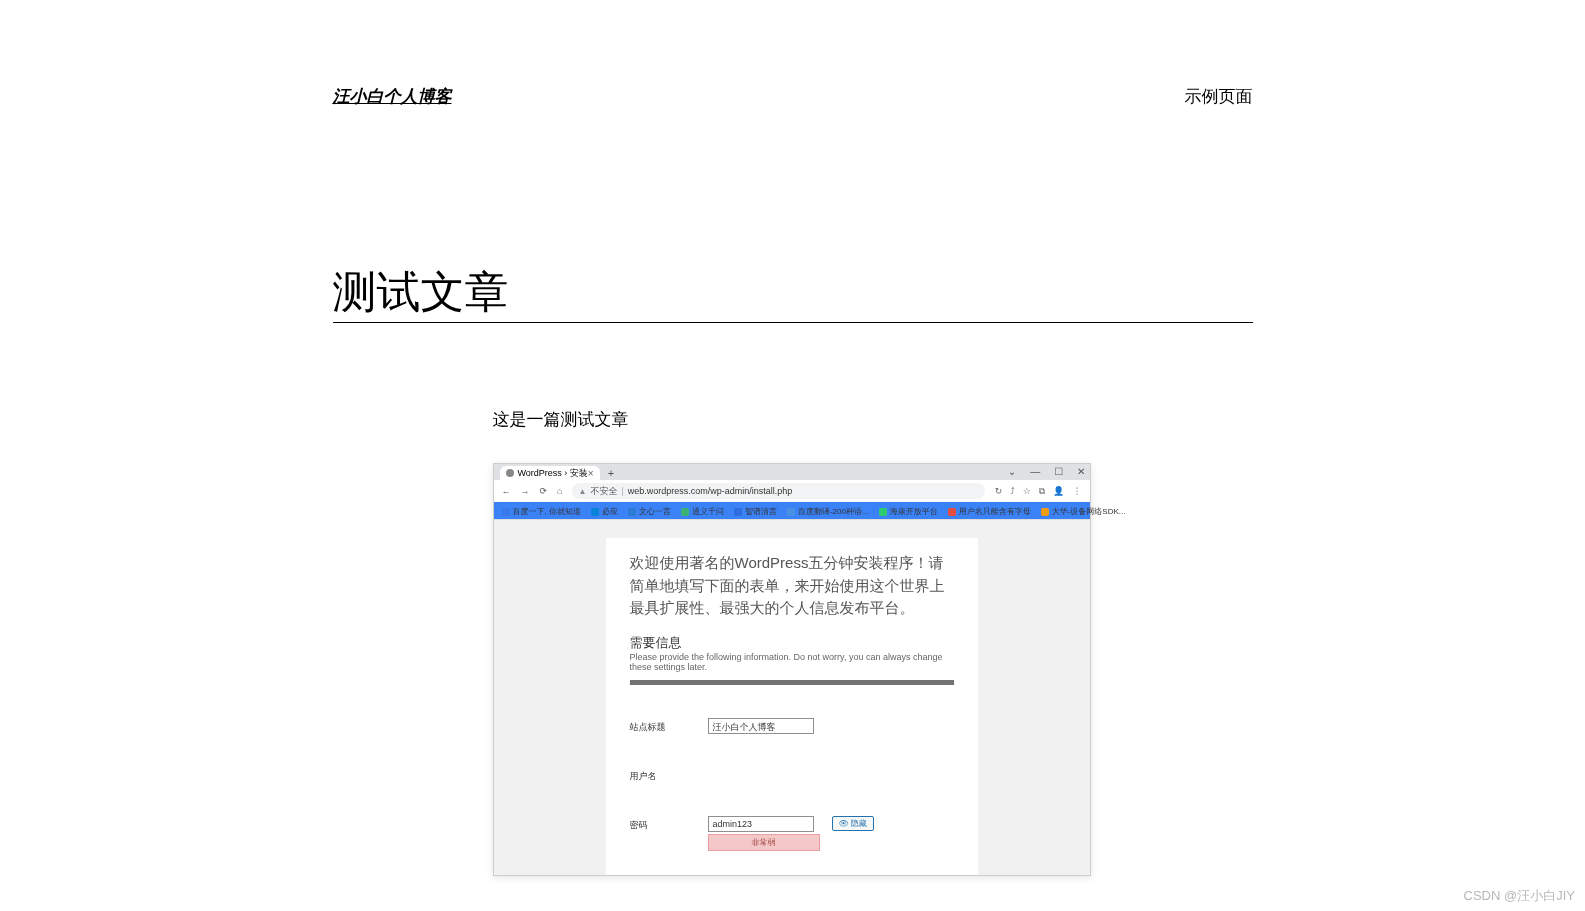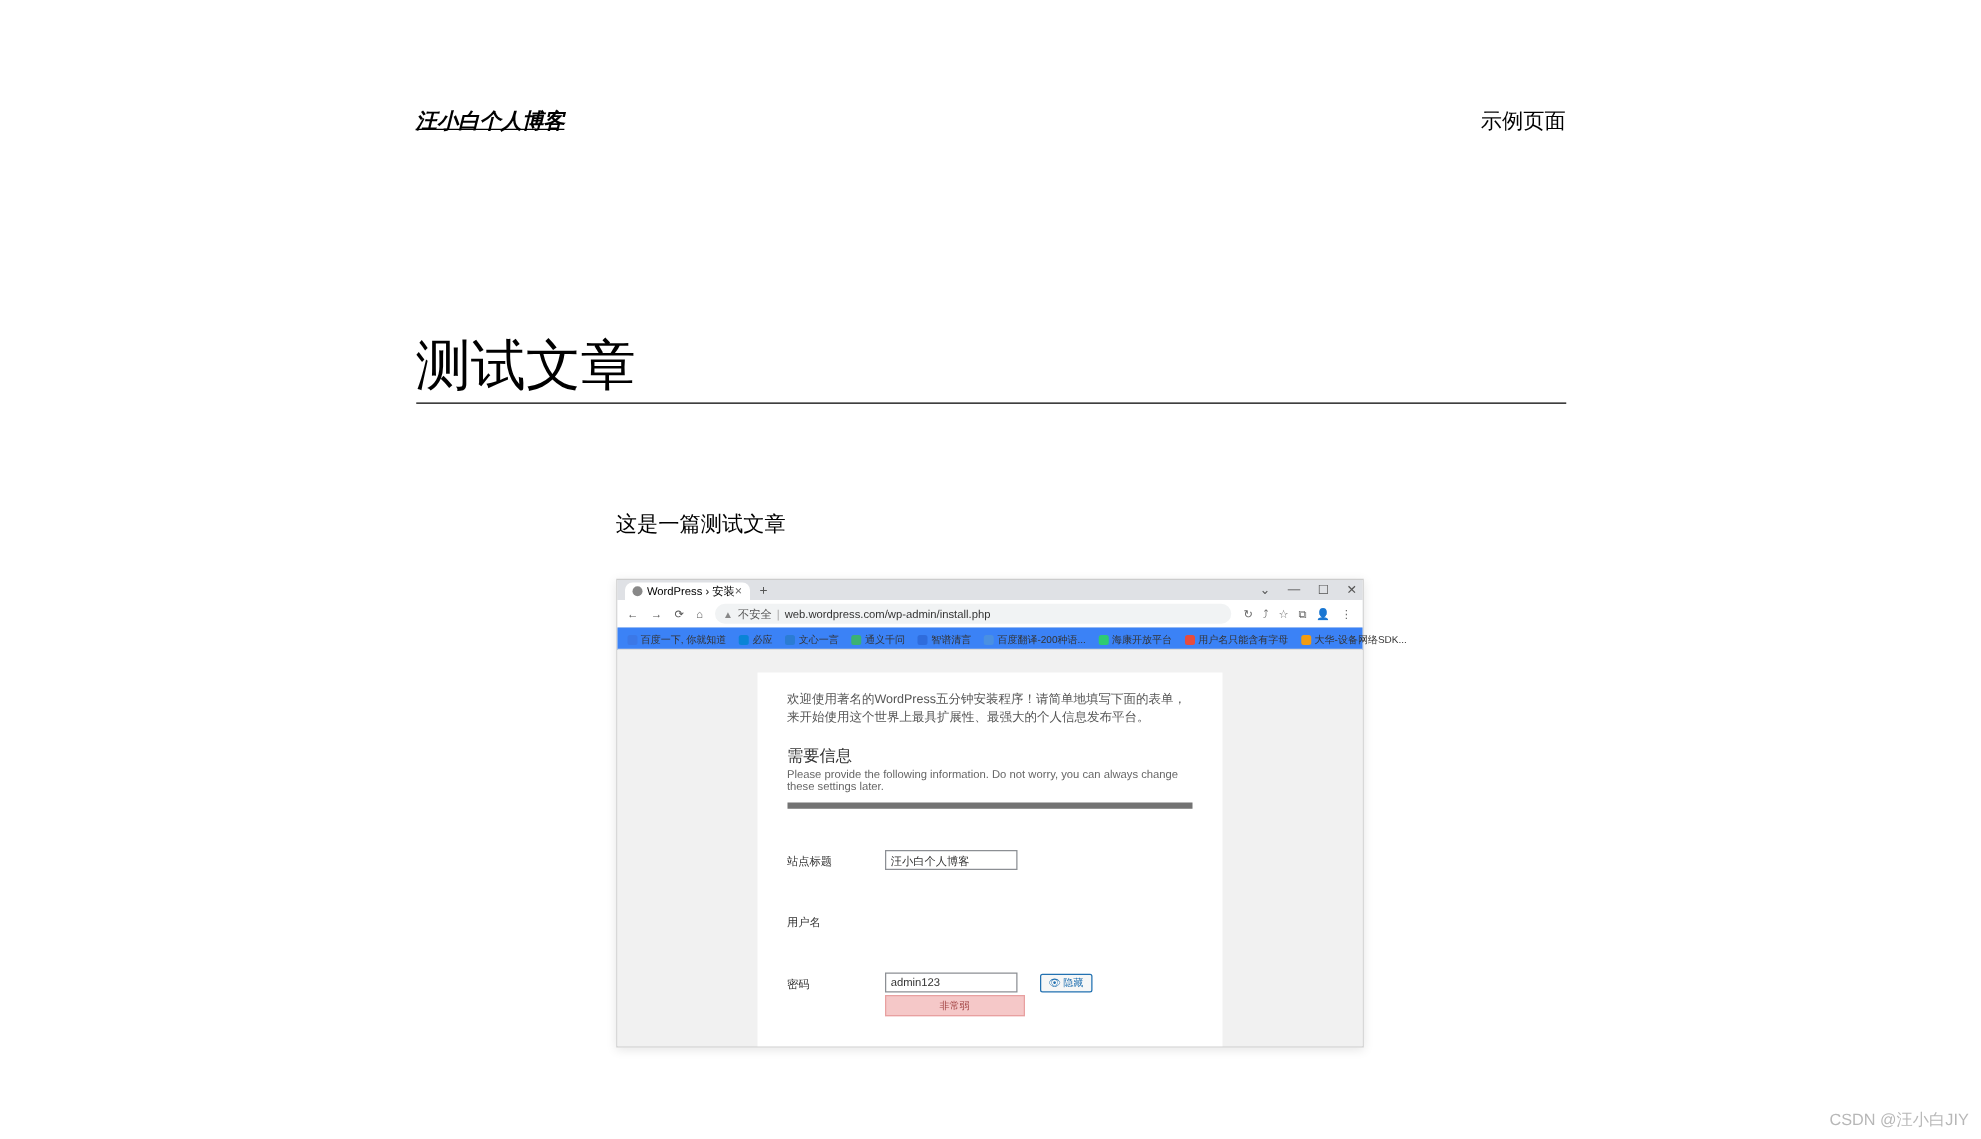--- a/index.html
+++ b/index.html
@@ -184,21 +184,21 @@
       width: 372px;
       padding: 14px 24px;
     }
     .welcome-h {
       font-size: 15px;
       font-weight: normal;
       color: #333;
       margin-bottom: 12px;
     }
     .welcome-desc {
-      font-size: 10px;
+      font-size: 15px;
       color: #555;
       line-height: 1.5;
       margin-bottom: 14px;
     }
     .info-h {
       font-size: 13px;
       font-weight: normal;
       color: #333;
     }
     .info-note {

